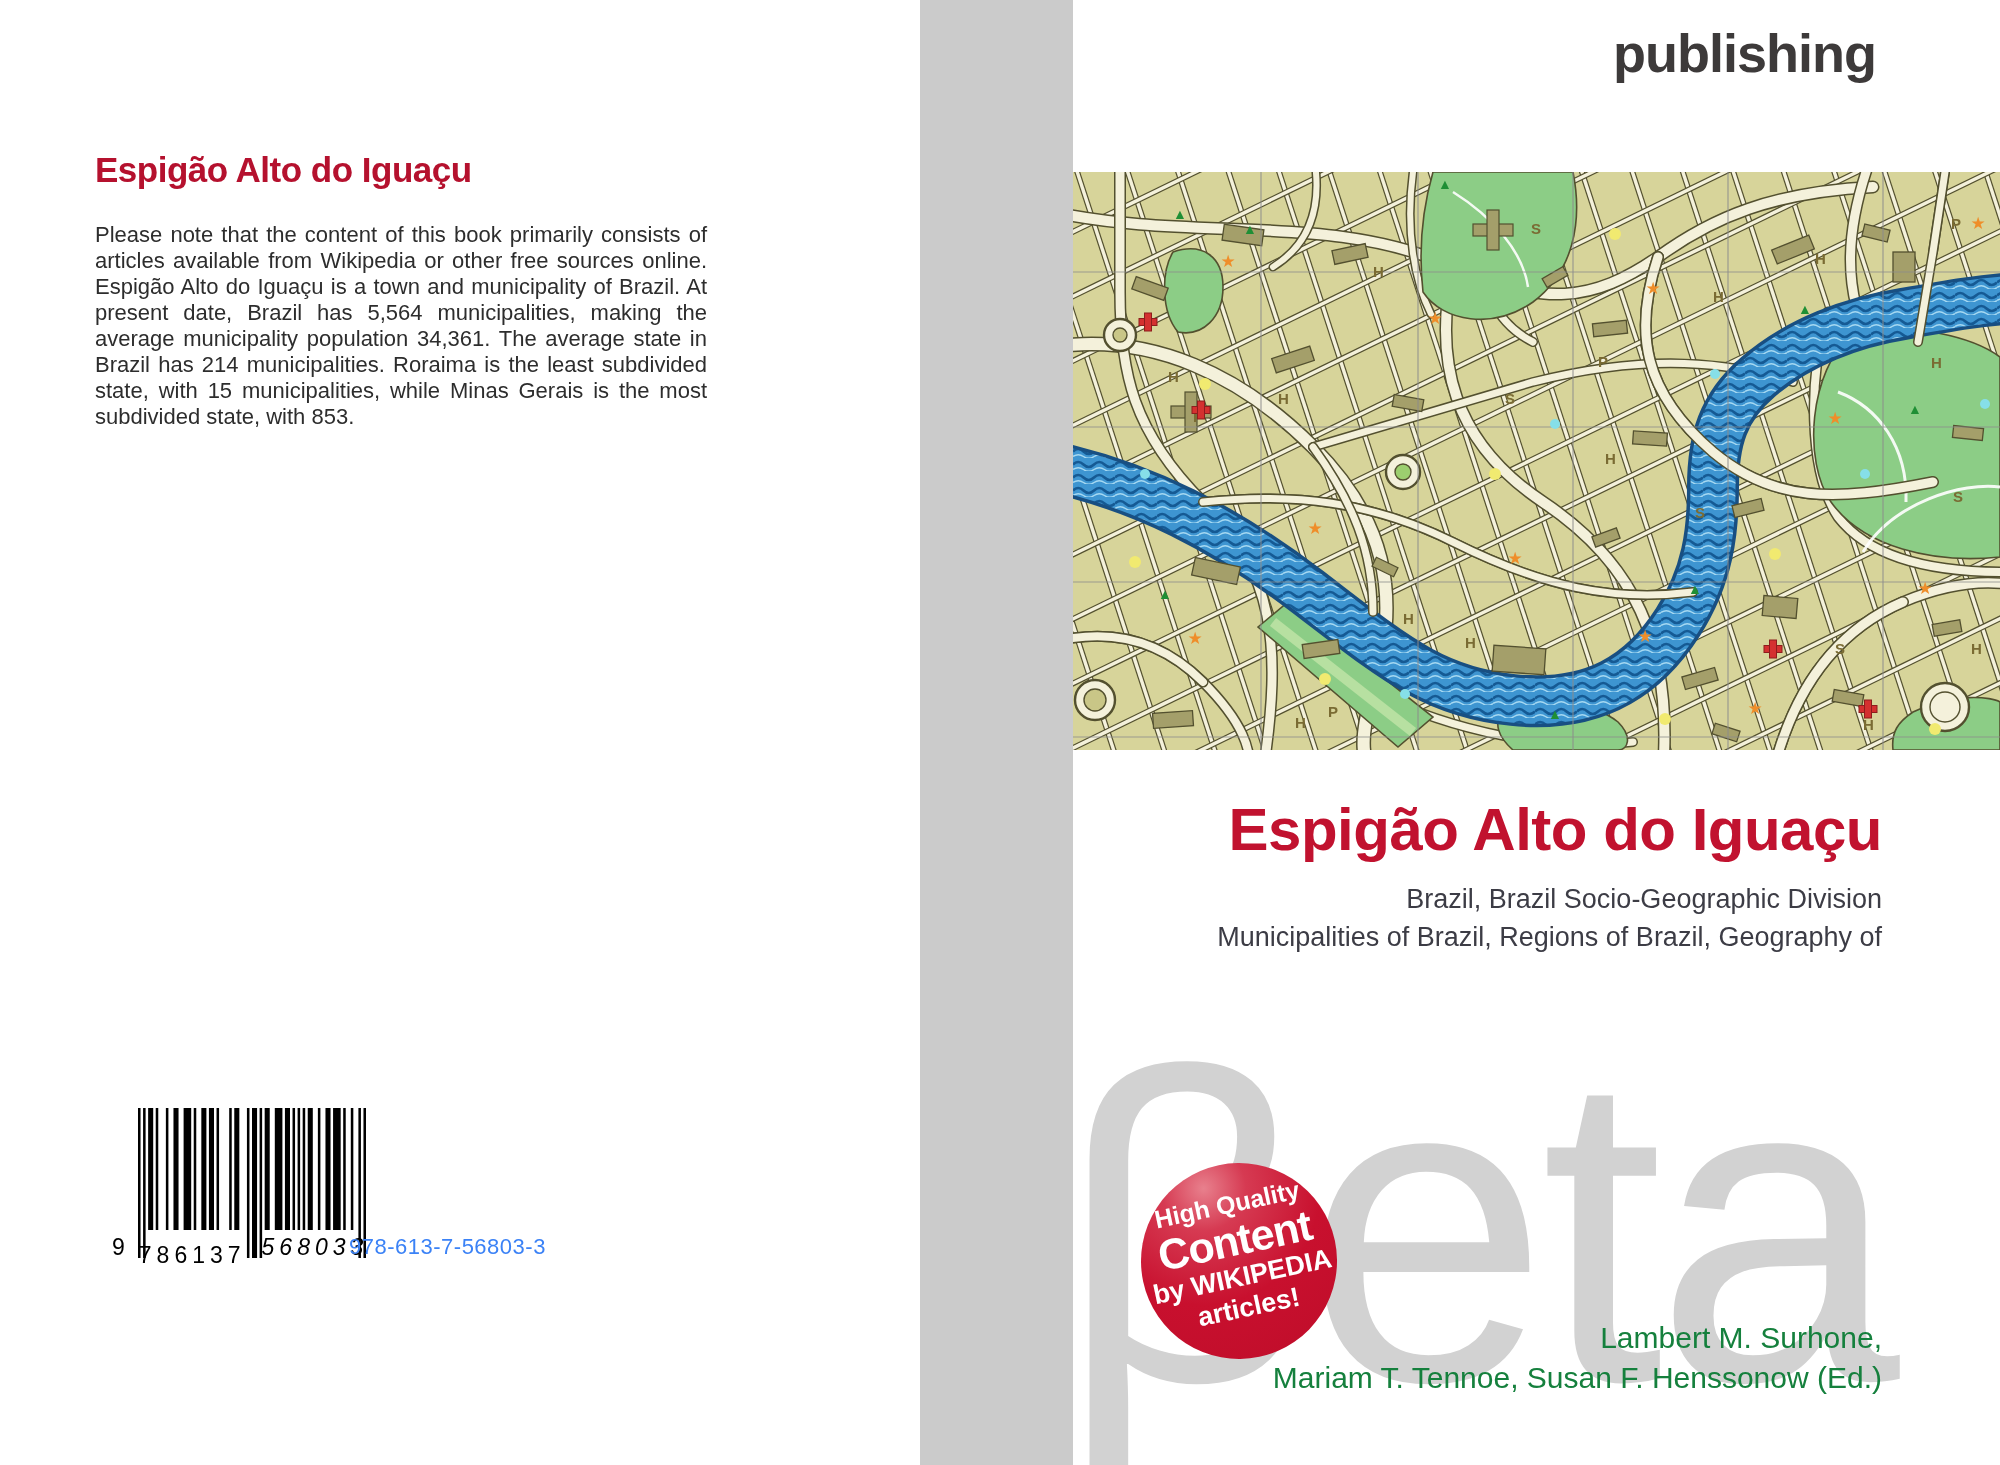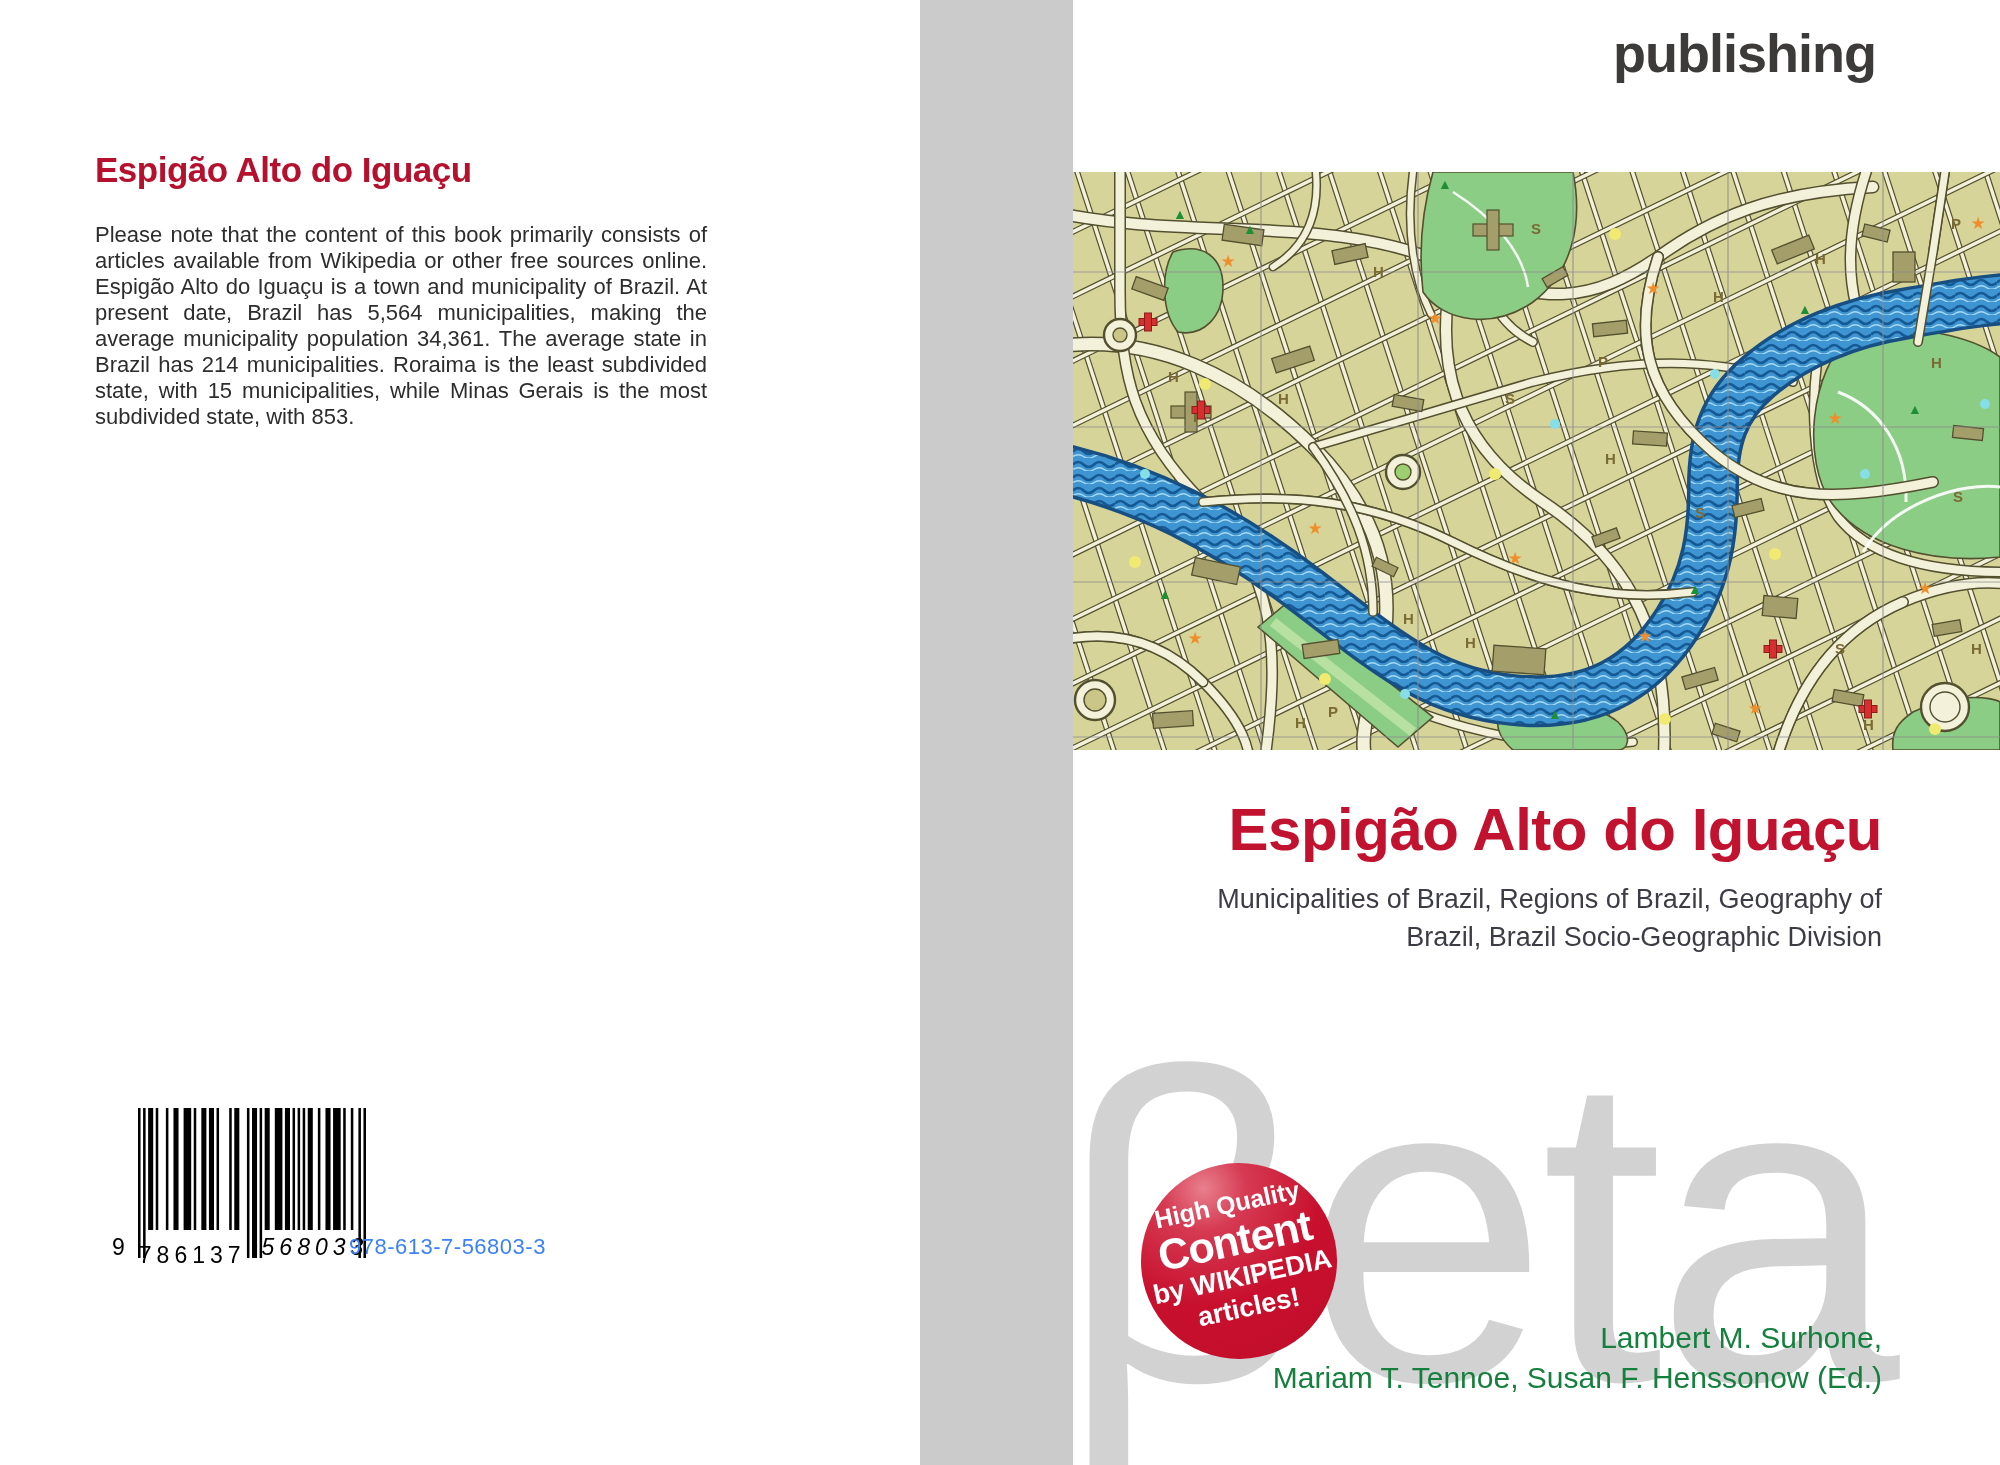--- a/index.html
+++ b/index.html
@@ -466,22 +466,22 @@
           <rect x="696.5" y="468" width="7" height="18" fill="#d43030" stroke="#8d1d1d" stroke-width="1"></rect>
           <rect x="786" y="533.5" width="18" height="7" fill="#d43030" stroke="#8d1d1d" stroke-width="1"></rect>
           <rect x="791.5" y="528" width="7" height="18" fill="#d43030" stroke="#8d1d1d" stroke-width="1"></rect>
         </svg>
     </div>
 
     <div class="watermark">βeta</div>
 
     <div class="front-title">Espigão Alto do Iguaçu</div>
     <div class="front-subtitle">
+      <div>Brazil, Brazil Socio-Geographic Division</div>
       <div>Municipalities of Brazil, Regions of Brazil, Geography of</div>
-      <div>Brazil, Brazil Socio-Geographic Division</div>
     </div>
 
     <div class="badge">
       <div class="badge-l1">High Quality</div>
       <div class="badge-l2">Content</div>
       <div class="badge-l3">by WIKIPEDIA</div>
       <div class="badge-l4">articles!</div>
     </div>
 
     <div class="authors">

